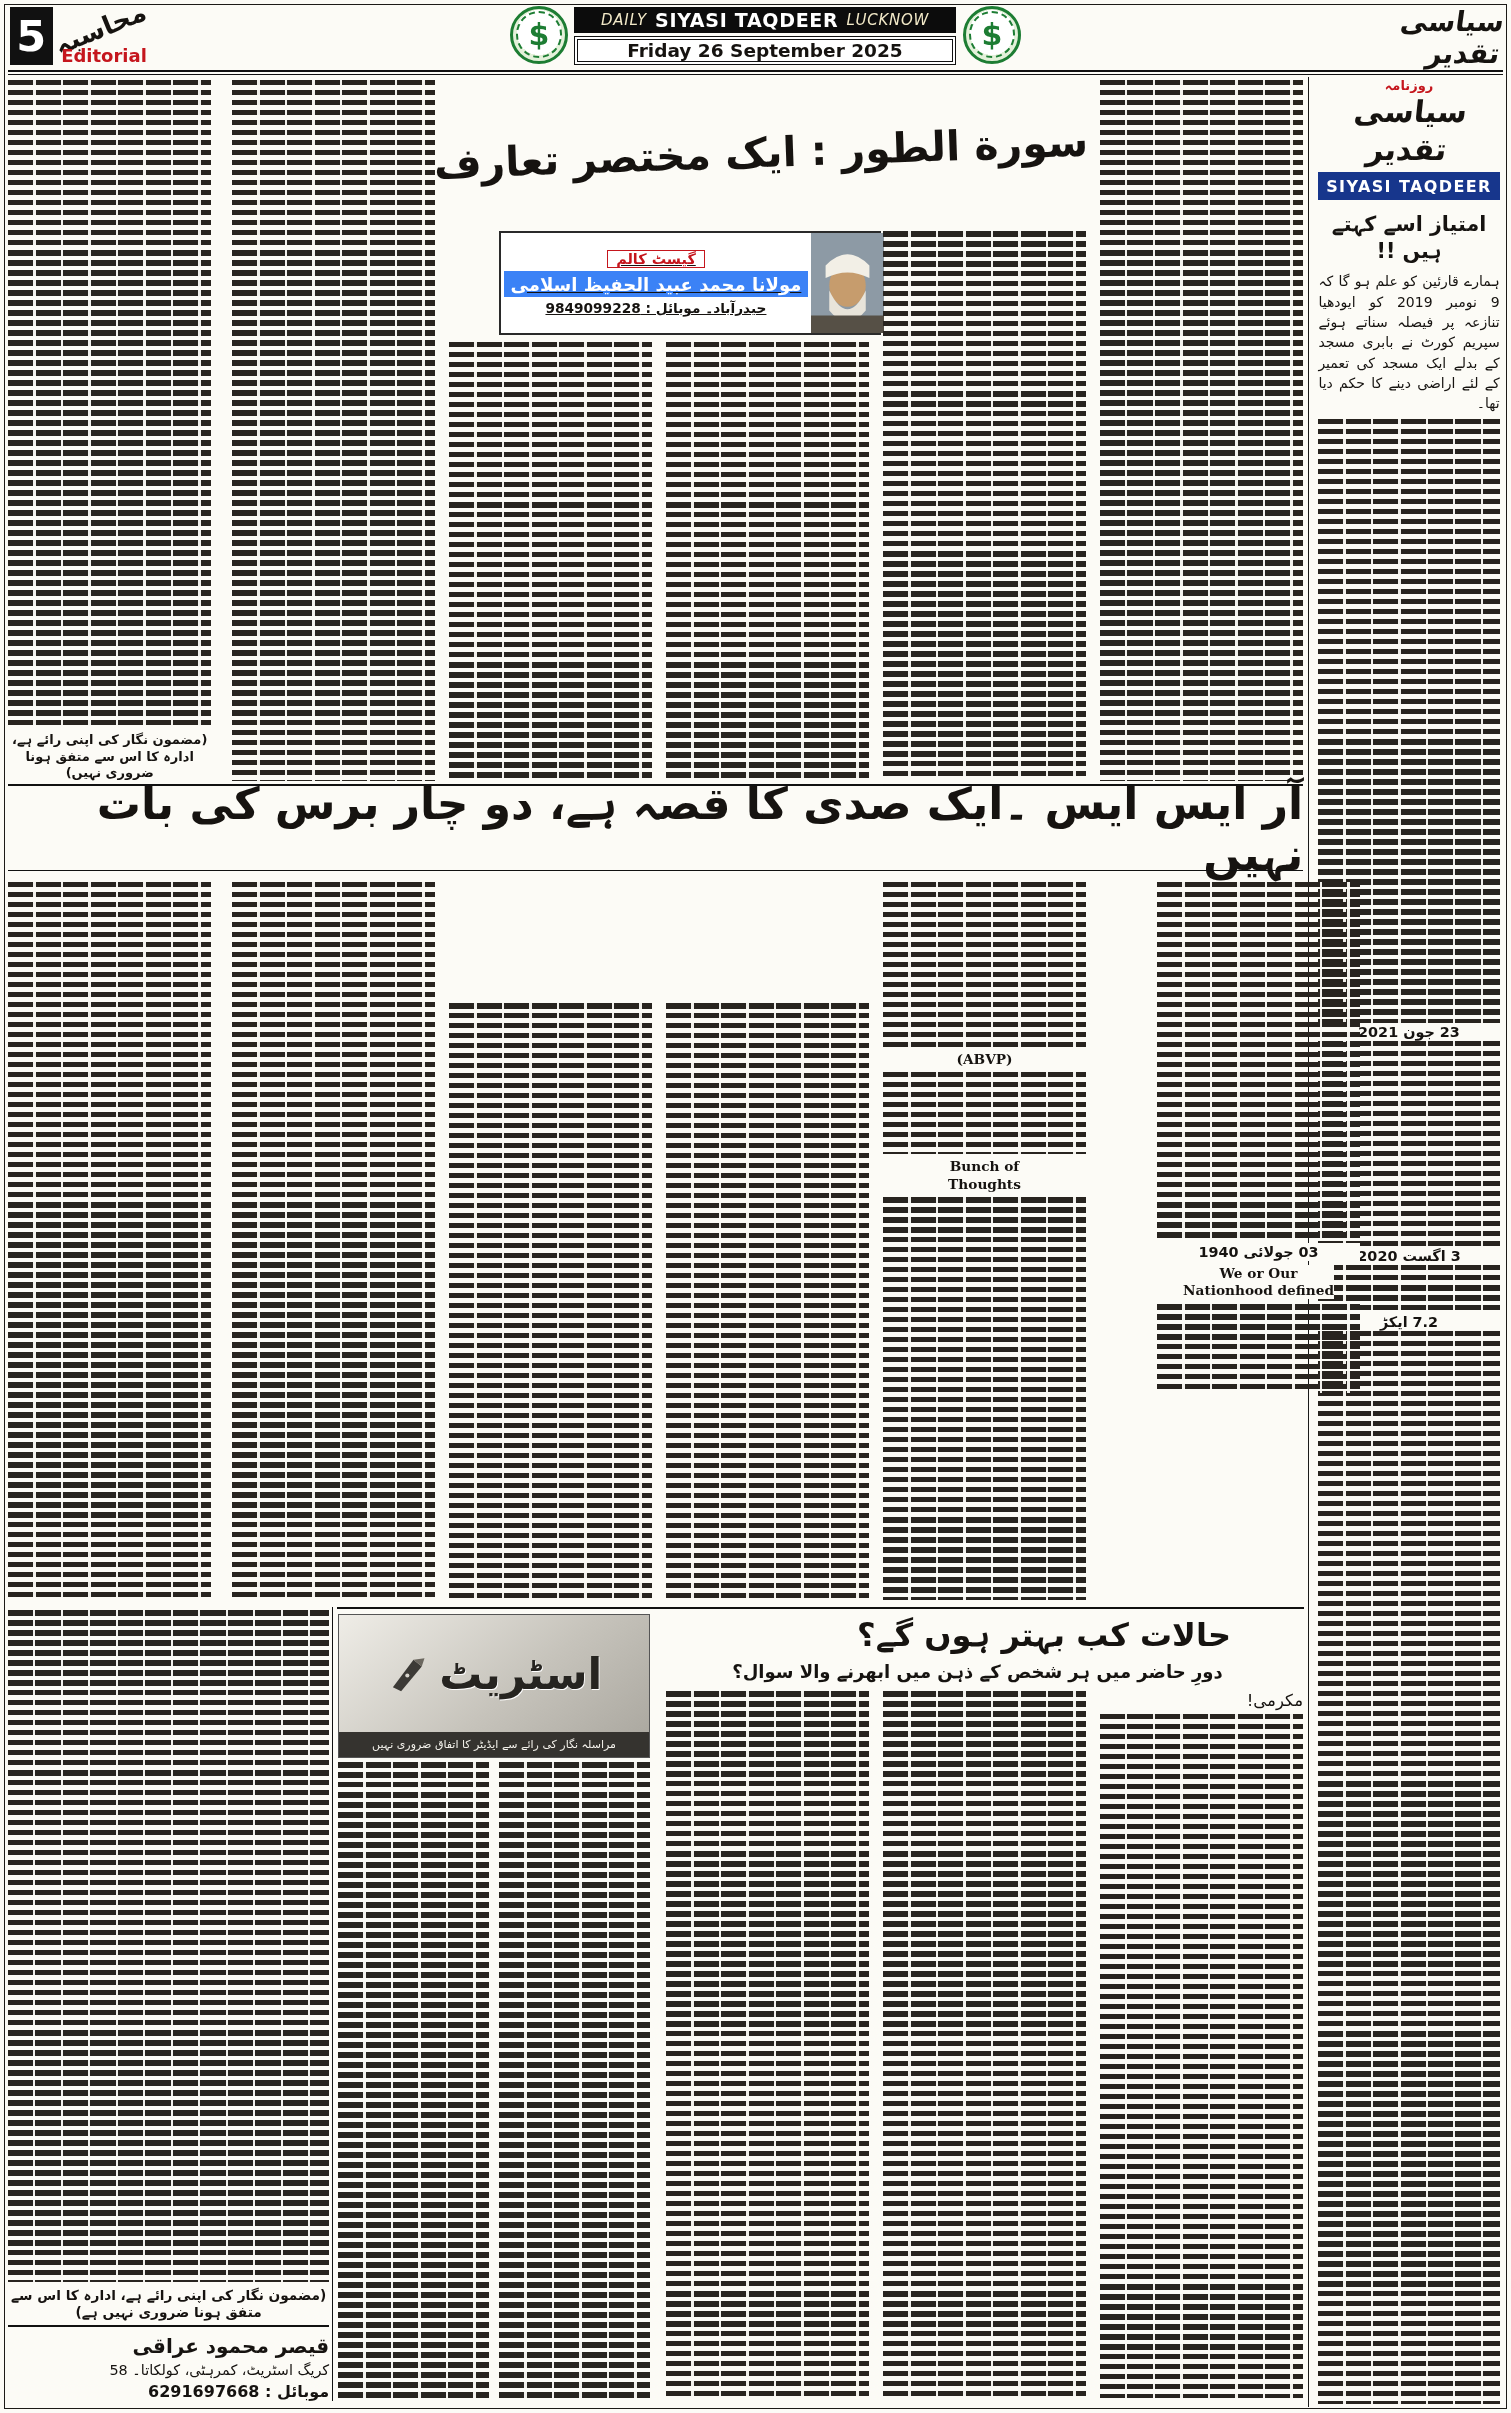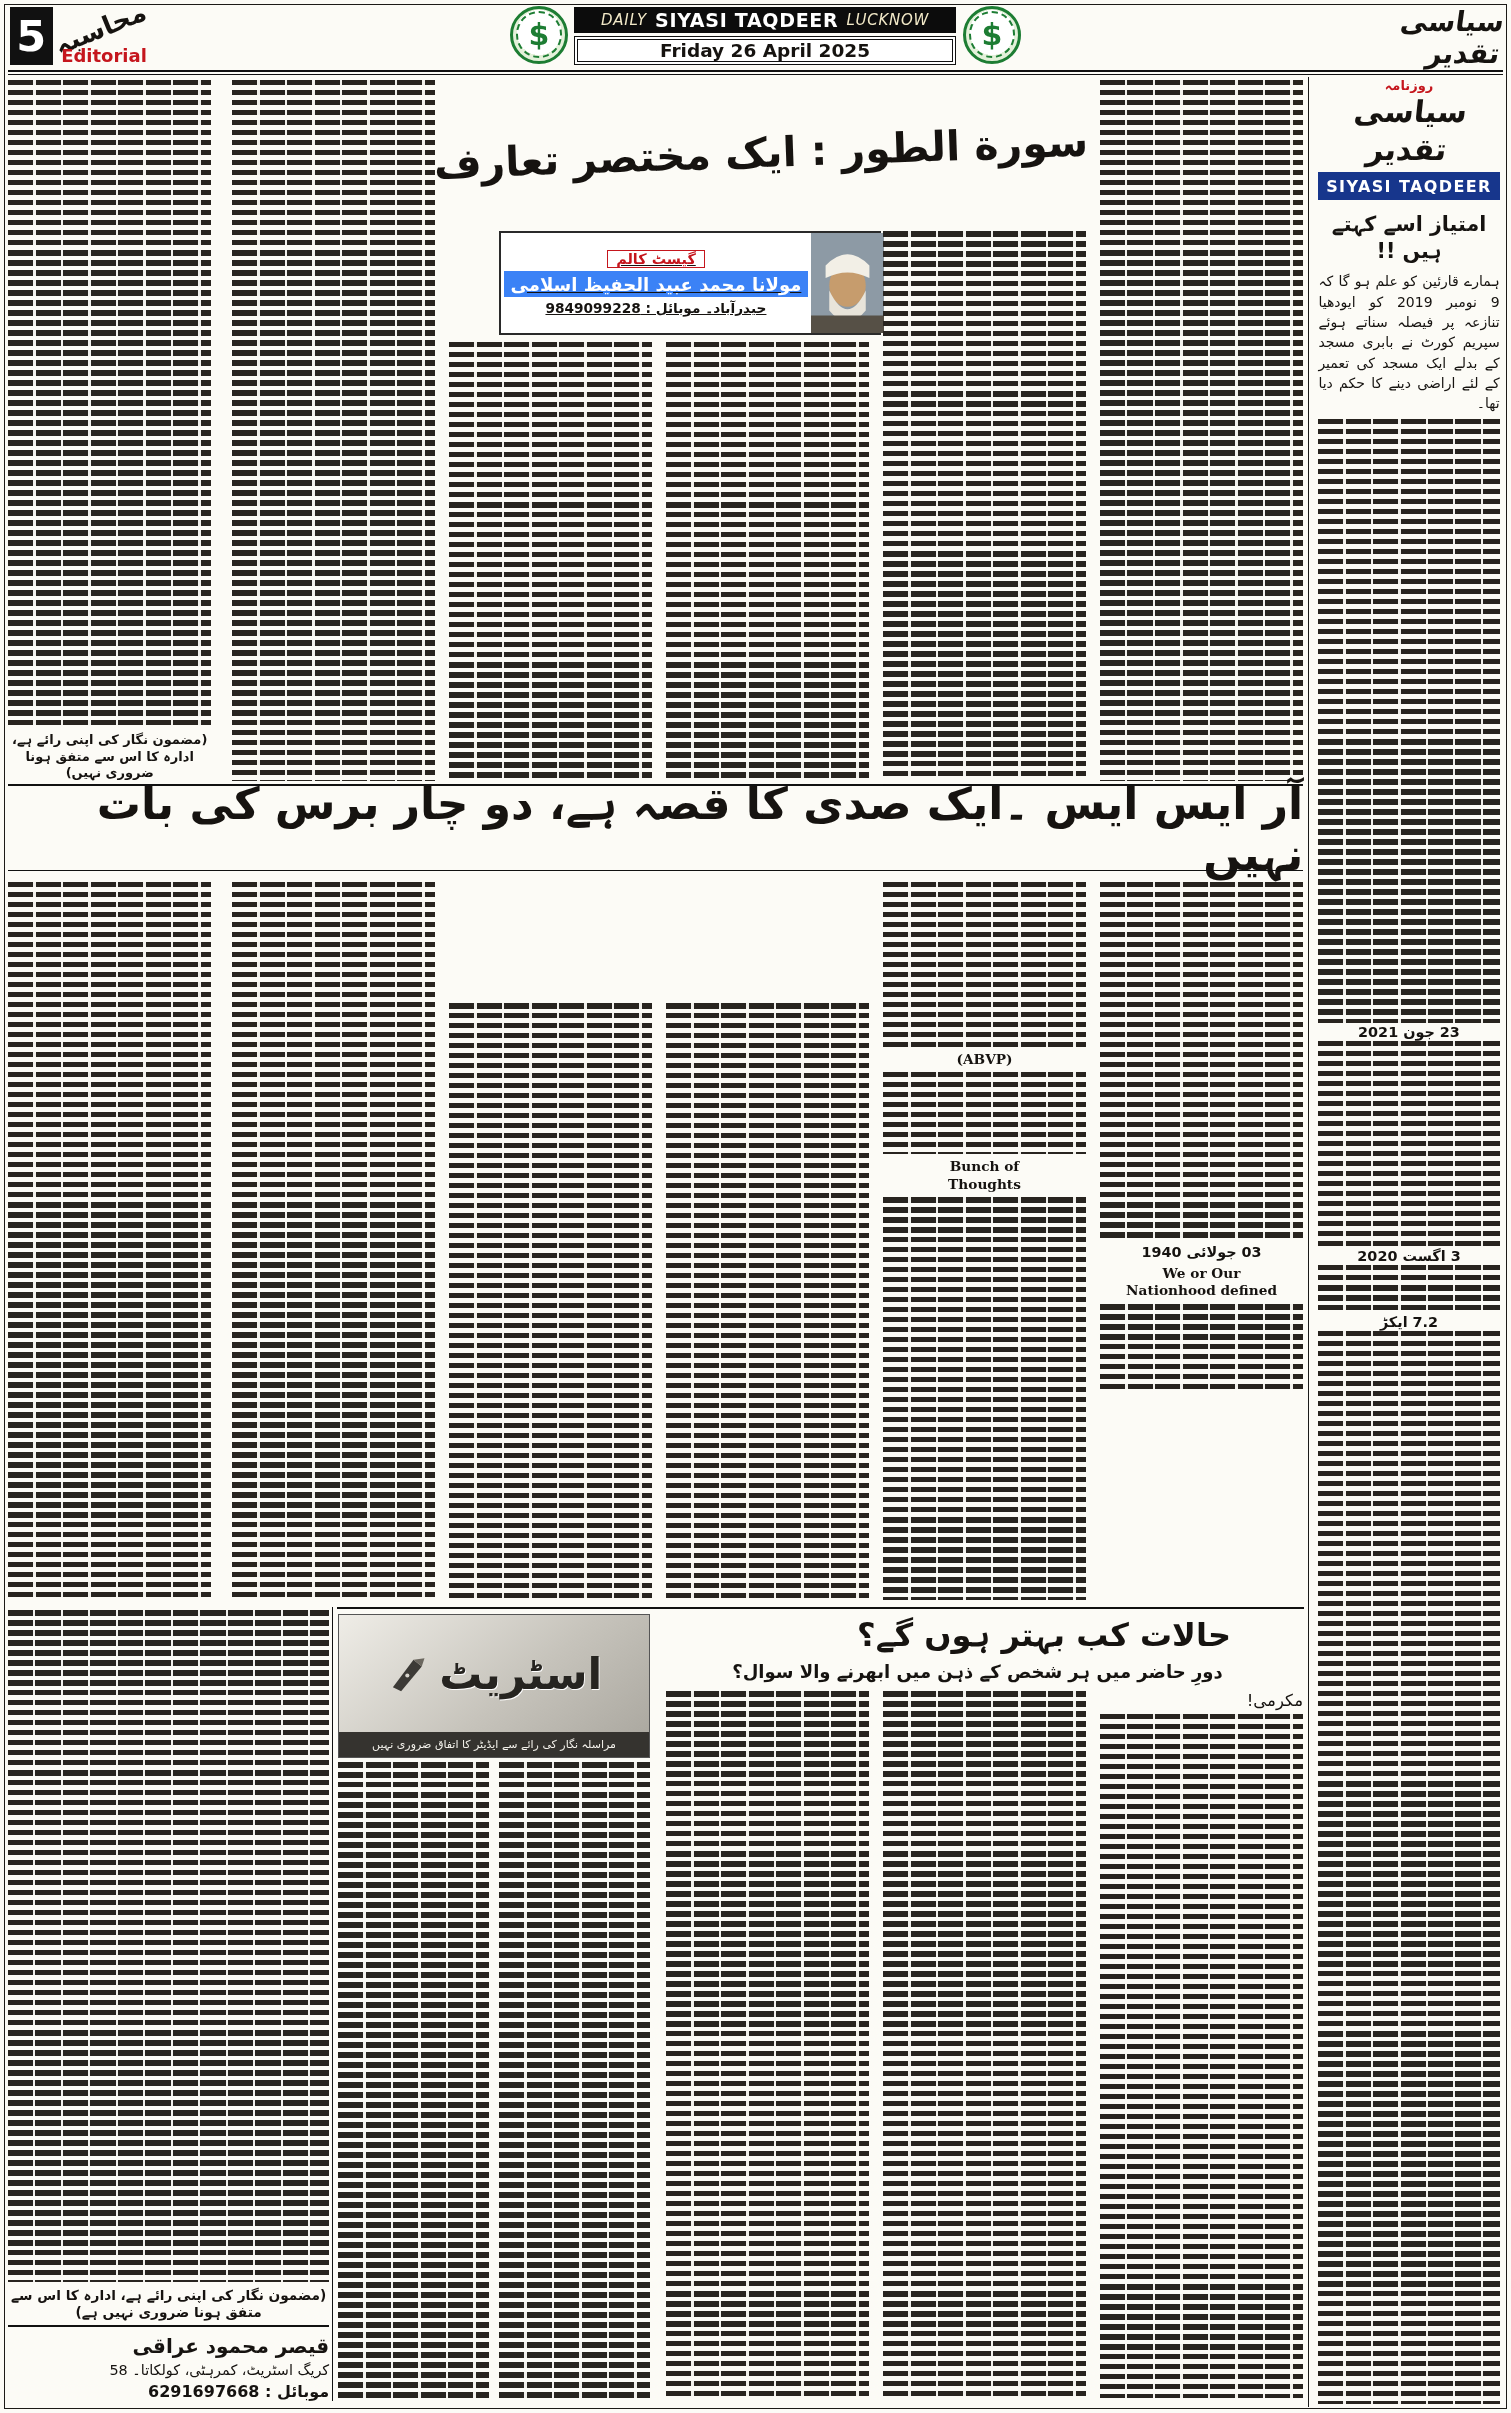--- a/index.html
+++ b/index.html
@@ -108,21 +108,21 @@
   </div>
   <div class="coin" style="left:963px;top:5.5px;">
     <span class="sym">$</span>
   </div>
 
   <div id="banner" class="abs center">
     <span class="sm">DAILY</span>
     <span class="lg">SIYASI TAQDEER</span>
     <span class="sm">LUCKNOW</span>
   </div>
-  <div id="datebar" class="abs center">Friday 26 April 2025</div>
+  <div id="datebar" class="abs center">Friday 26 September 2025</div>
   <div id="callig-top" class="abs center">سیاسی تقدیر</div>
   <div id="header-rule" class="abs"></div>
 
   <div id="aside-rule" class="abs"></div>
   <div id="aside" class="abs">
     <div class="mh-label">روزنامہ</div>
     <div class="mh-callig">سیاسی تقدیر</div>
     <div class="mh-bar">SIYASI TAQDEER</div>
     <div class="aside-headline">امتیاز اسے کہتے ہیں !!</div>
     <p class="urdu-body">ہمارے قارئین کو علم ہو گا کہ 9 نومبر 2019 کو ایودھیا تنازعہ پر فیصلہ سناتے ہوئے سپریم کورٹ نے بابری مسجد کے بدلے ایک مسجد کی تعمیر کے لئے اراضی دینے کا حکم دیا تھا۔</p>
@@ -173,21 +173,21 @@
     <div class="tx"></div>
     <div class="frag" style="font-size:13px;">(مضمون نگار کی اپنی رائے ہے، ادارہ کا اس سے متفق ہونا ضروری نہیں)</div>
   </div>
 
   <div id="divider1" class="abs"></div>
 
   <div class="h2a abs center">آر ایس ایس ۔ایک صدی کا قصہ ہے، دو چار برس کی بات نہیں</div>
   <div id="divider2" class="abs"></div>
 
 
-  <div class="col" style="left:1100px;top:882px;width:203px;height:511px;">
+  <div class="col" style="left:1157px;top:882px;width:203px;height:511px;">
     <div class="tx" style="flex:0 0 357px;"></div>
     <div class="frag">03 جولائی 1940</div>
     <div class="fragEN" style="width:151px;">We or Our Nationhood defined</div>
     <div class="tx"></div>
   </div>
   <div class="col" style="left:883px;top:882px;width:203px;height:718px;">
     <div class="tx" style="flex:0 0 165px;"></div>
     <div class="fragEN">(ABVP)</div>
     <div class="tx" style="flex:0 0 82px;"></div>
     <div class="fragEN" style="width:103px;">Bunch of Thoughts</div>

